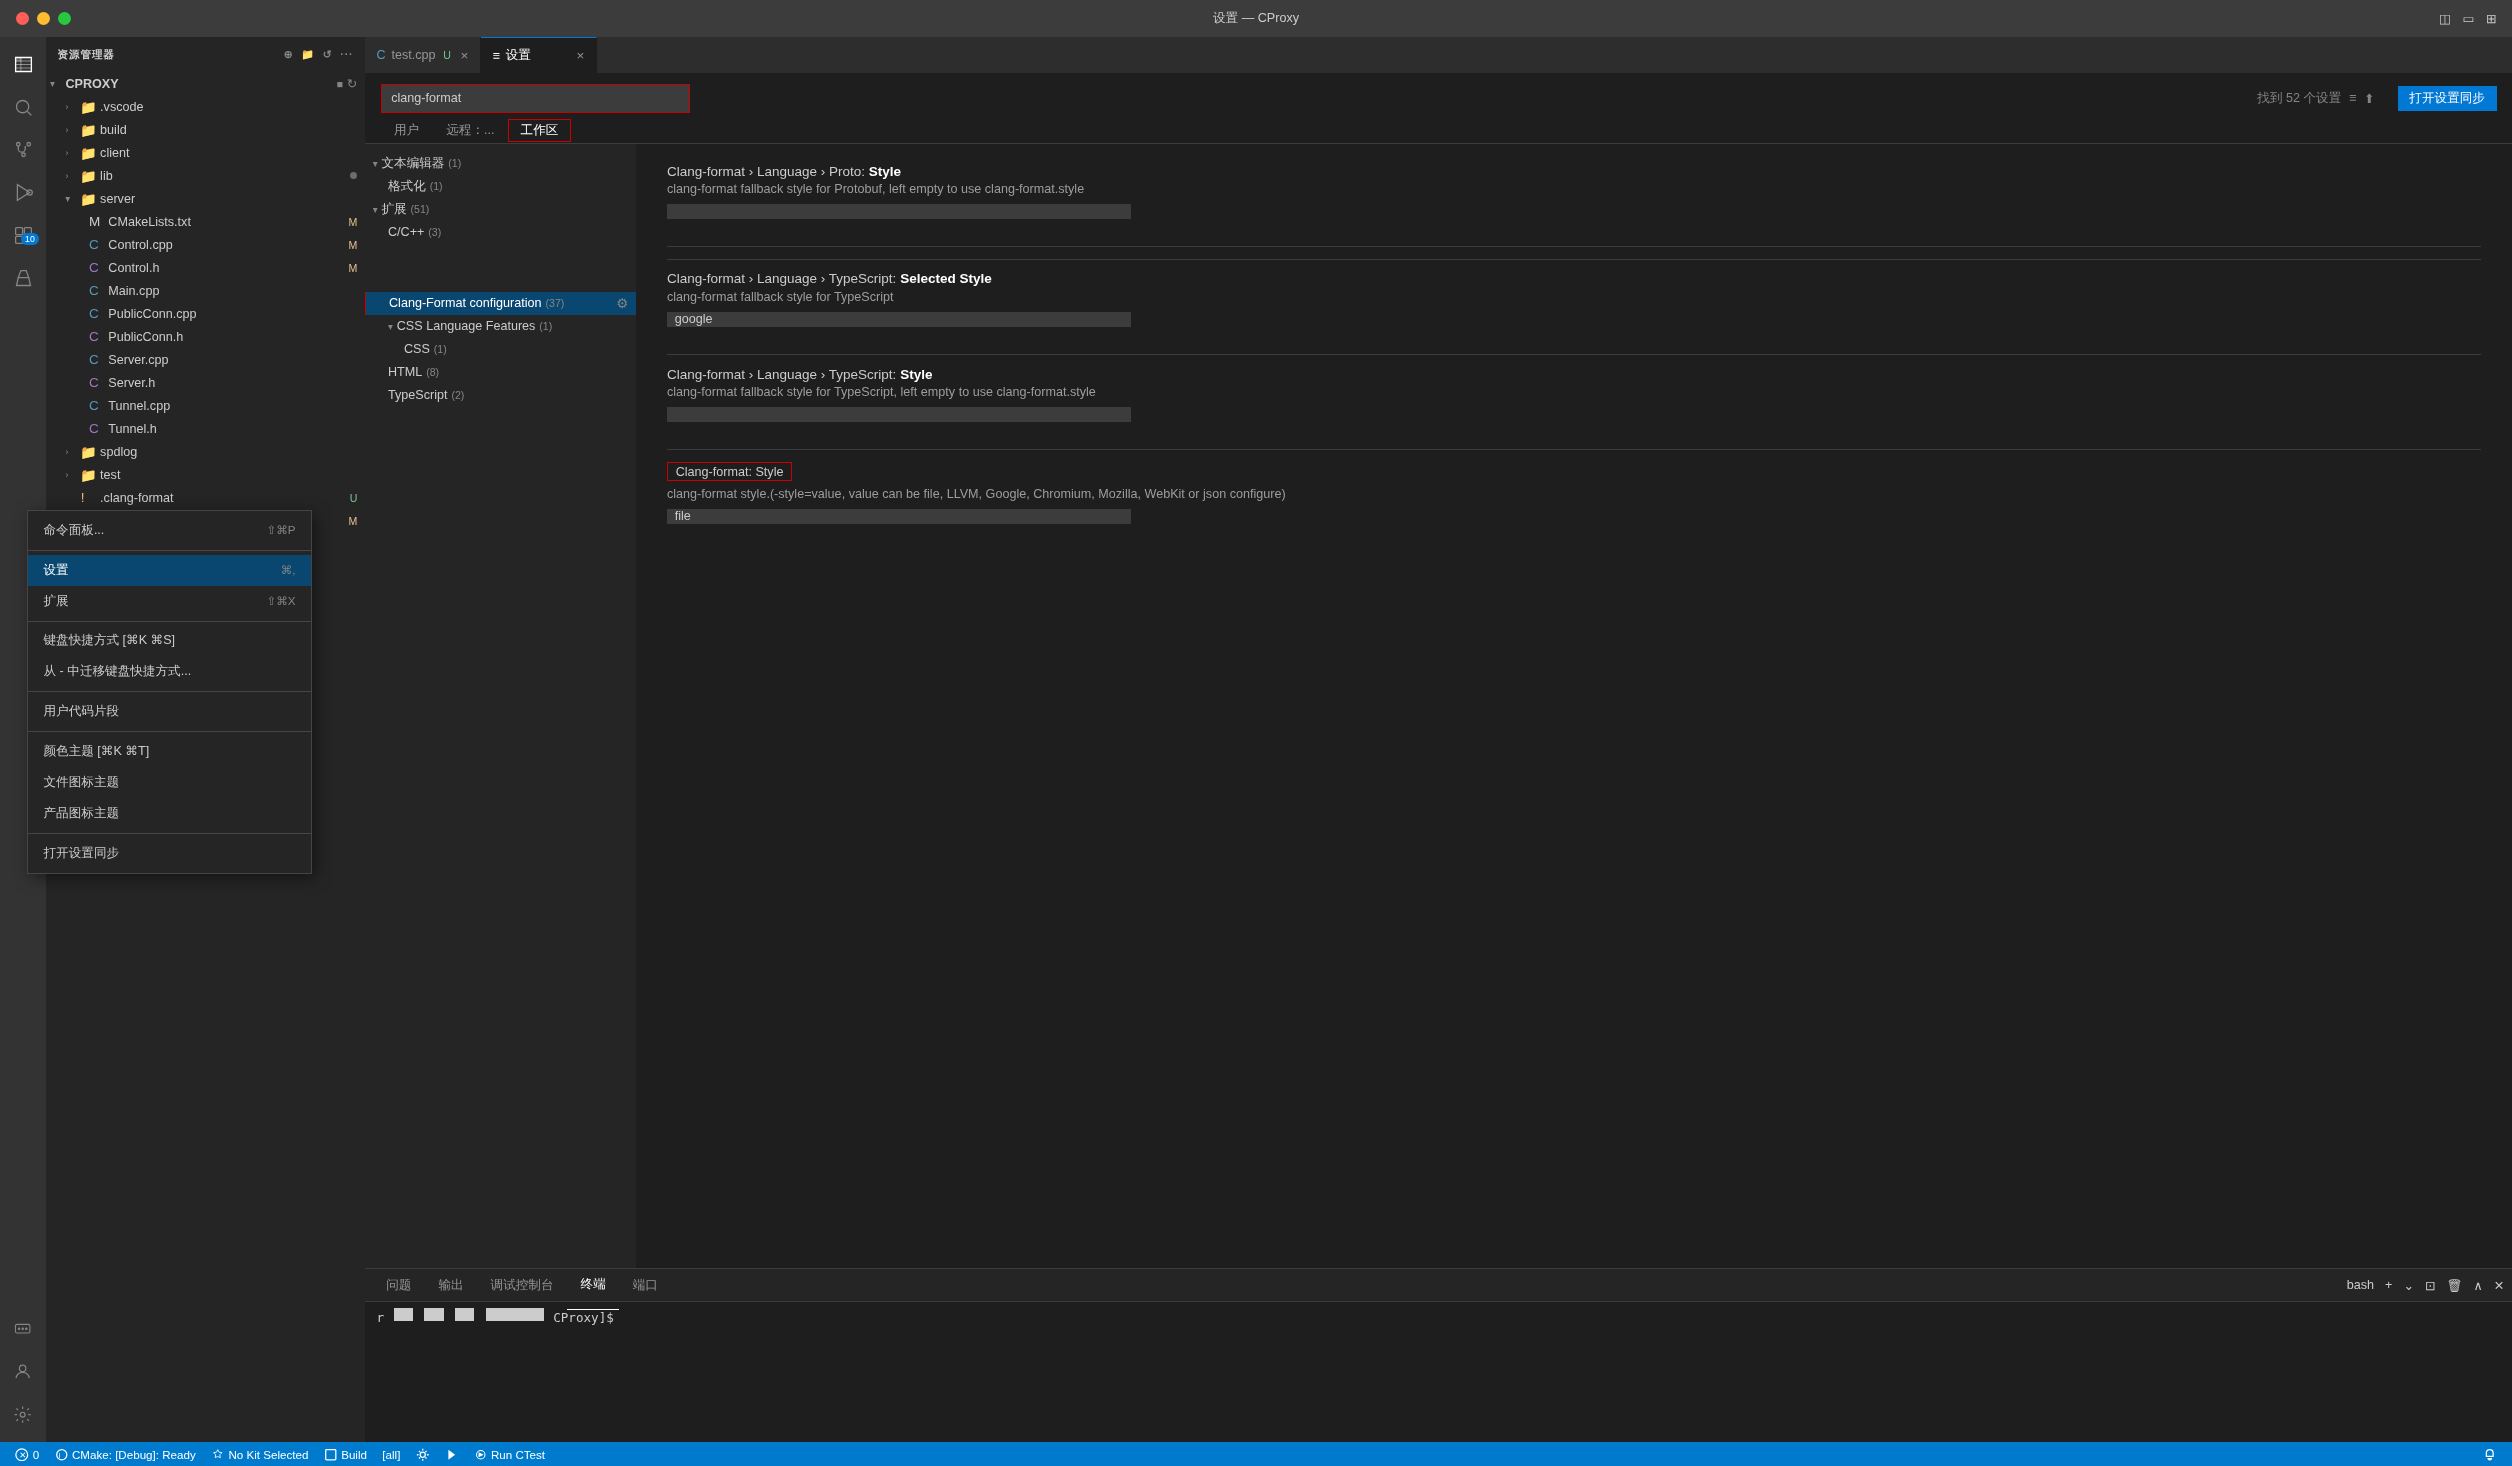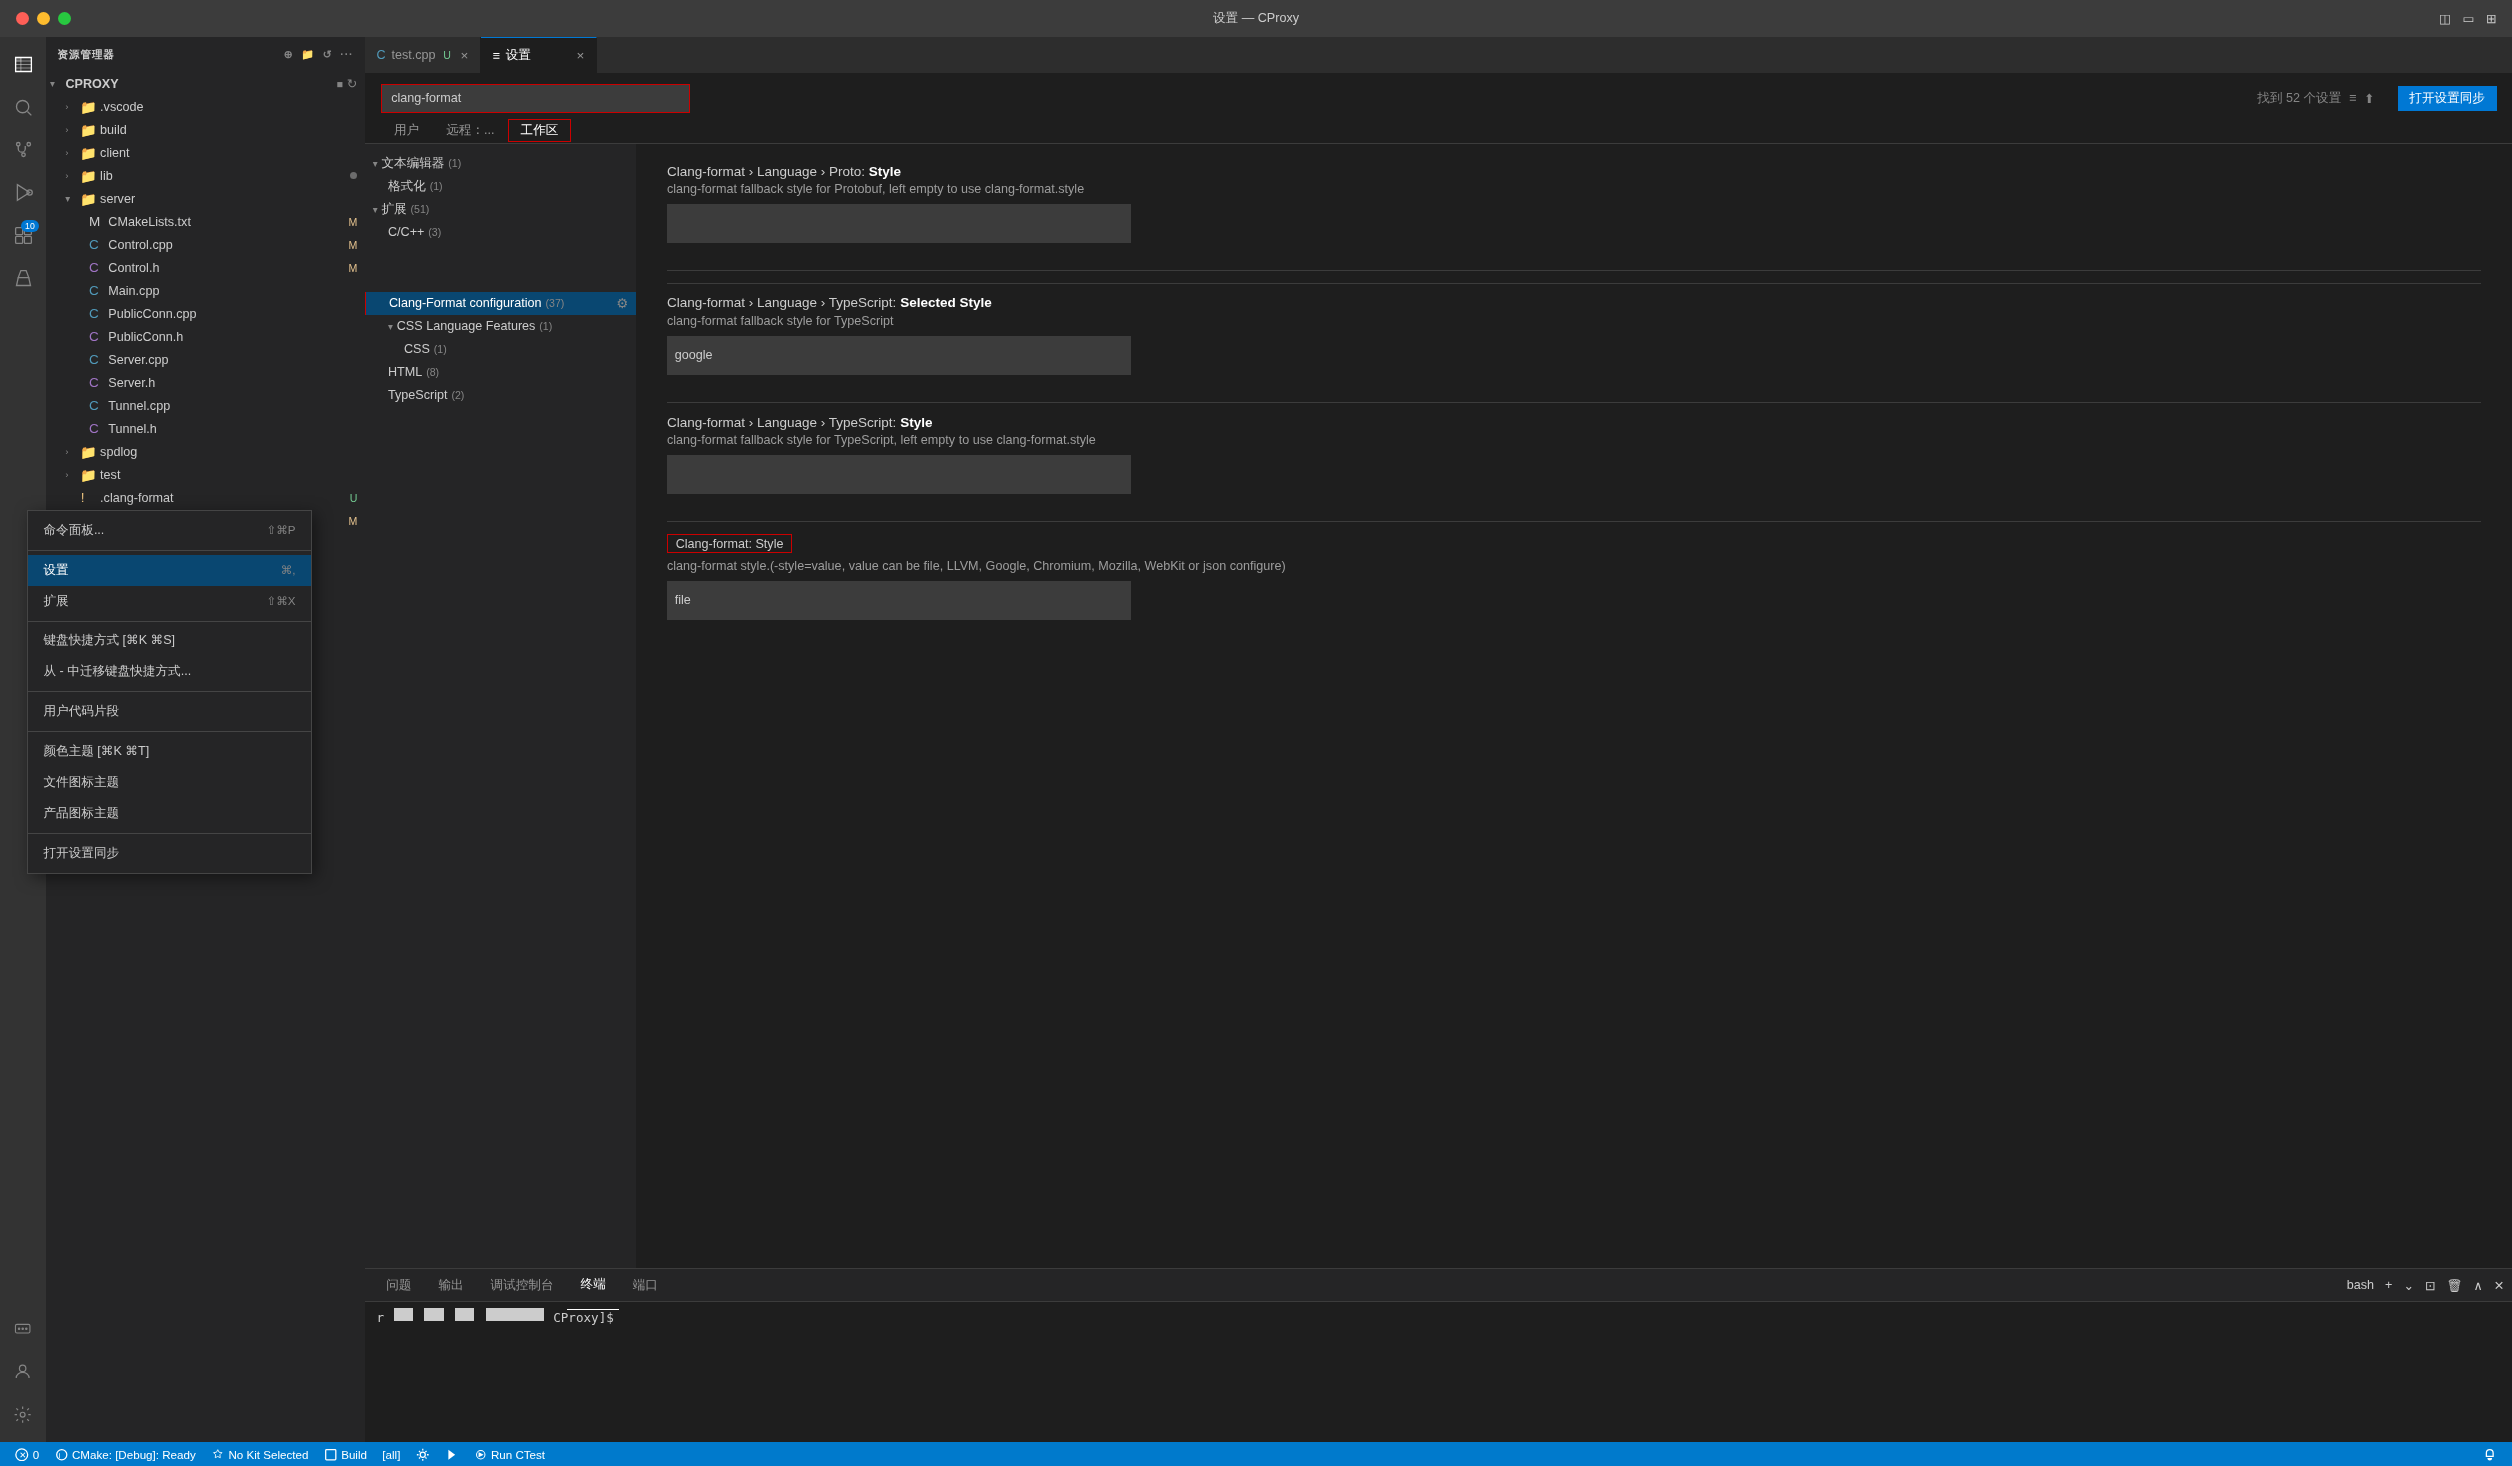--- a/index.html
+++ b/index.html
@@ -73,21 +73,21 @@
       display: flex; align-items: center; justify-content: center;
       color: #858585;
       font-size: 19.3px;
       cursor: pointer;
       border-radius: 3.9px;
       position: relative;
     }
     .activity-icon.active { color: #ffffff; }
     .activity-icon .badge {
       position: absolute;
-      top: 4px; right: 3.9px;
+      top: 17px; right: 3.9px;
       background: #0078d4;
       color: #fff;
       font-size: 8.7px;
       border-radius: 9.7px;
       padding: 1px 3.9px;
     }
     .activity-bottom {
       margin-top: auto;
       display: flex;
       flex-direction: column;
@@ -332,21 +332,21 @@
       font-size: 12.6px;
     }
     .setting-check { color: #cccccc; }
     .setting-input {
       background: #3c3c3c;
       border: none;
       color: #cccccc;
       padding: 3.9px 7.7px;
       font-size: 12.6px;
       width: 464px;
-      height: 39px;
+      height: 15px;
       outline: none;
     }
     .separator { height: 1px; background: #3c3c3c; margin: 11.6px 0; }
 
     
     .terminal-area {
       height: 174px;
       background: #1e1e1e;
       border-top: 1px solid #3c3c3c;
       flex-shrink: 0;

